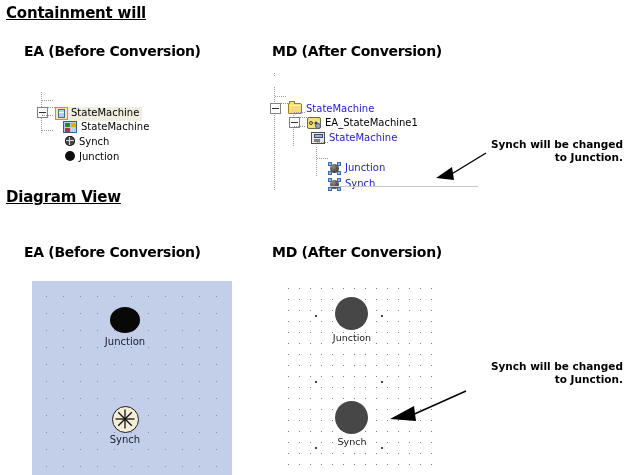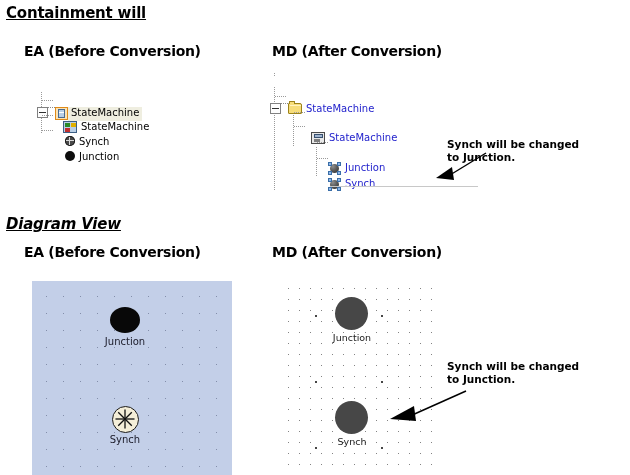--- a/index.html
+++ b/index.html
@@ -21,21 +21,21 @@
     position: absolute;
     font-family: "DejaVu Sans", sans-serif;
     font-weight: bold;
     font-size: 15px;
     color: #000;
     text-decoration: underline;
     letter-spacing: -0.2px;
     white-space: nowrap;
   }
   #heading-containment { left: 6px; top: 4px; }
-  #heading-diagram     { left: 6px; top: 215px; font-style: italic; }
+  #heading-diagram     { left: 6px; top: 188px; }
 
   
   .col-caption {
     position: absolute;
     font-family: "DejaVu Sans", sans-serif;
     font-weight: bold;
     font-size: 14px;
     color: #000;
     white-space: nowrap;
     letter-spacing: -0.3px;
@@ -310,21 +310,21 @@
   }
 
   
   .annotation {
     position: absolute;
     font-family: "DejaVu Sans", sans-serif;
     font-weight: bold;
     font-size: 10.5px;
     line-height: 13px;
     color: #000;
-    text-align: left;
+    text-align: right;
     white-space: pre-line;
   }
   #anno-tree { left: 447px; top: 138px; width: 176px; }
   #anno-dia  { left: 447px; top: 360px; width: 176px; }
 
   .arrow-svg { position: absolute; overflow: visible; }
 
   
   #ea-canvas {
     position: absolute;
@@ -466,20 +466,26 @@
   <div class="vrail" style="left:4px; top:0px; height:3px;"></div>
 
   <div class="tnode" style="left:0px; top:2px;">
     <div class="expander"></div>
     <div class="dash"></div>
     <div class="ico ico-md-folder"></div>
     <div class="tlabel blue">StateMachine</div>
   </div>
 
   <div class="elbow" style="left:5px; top:23px;"></div>
+  <div class="tnode" style="left:19px; top:16px;">
+    <div class="expander"></div>
+    <div class="dash"></div>
+    <div class="ico ico-md-sm1"></div>
+    <div class="tlabel black">EA_StateMachine1</div>
+  </div>
 
   <div class="elbow" style="left:24px; top:39px;"></div>
   <div class="tnode" style="left:41px; top:31px;">
     <div class="ico ico-md-smd"></div>
     <div class="tlabel blue">StateMachine</div>
   </div>
 
   <div class="elbow" style="left:24px; top:53px;"></div>
 
   <div class="elbow" style="left:47px; top:69px;"></div>

